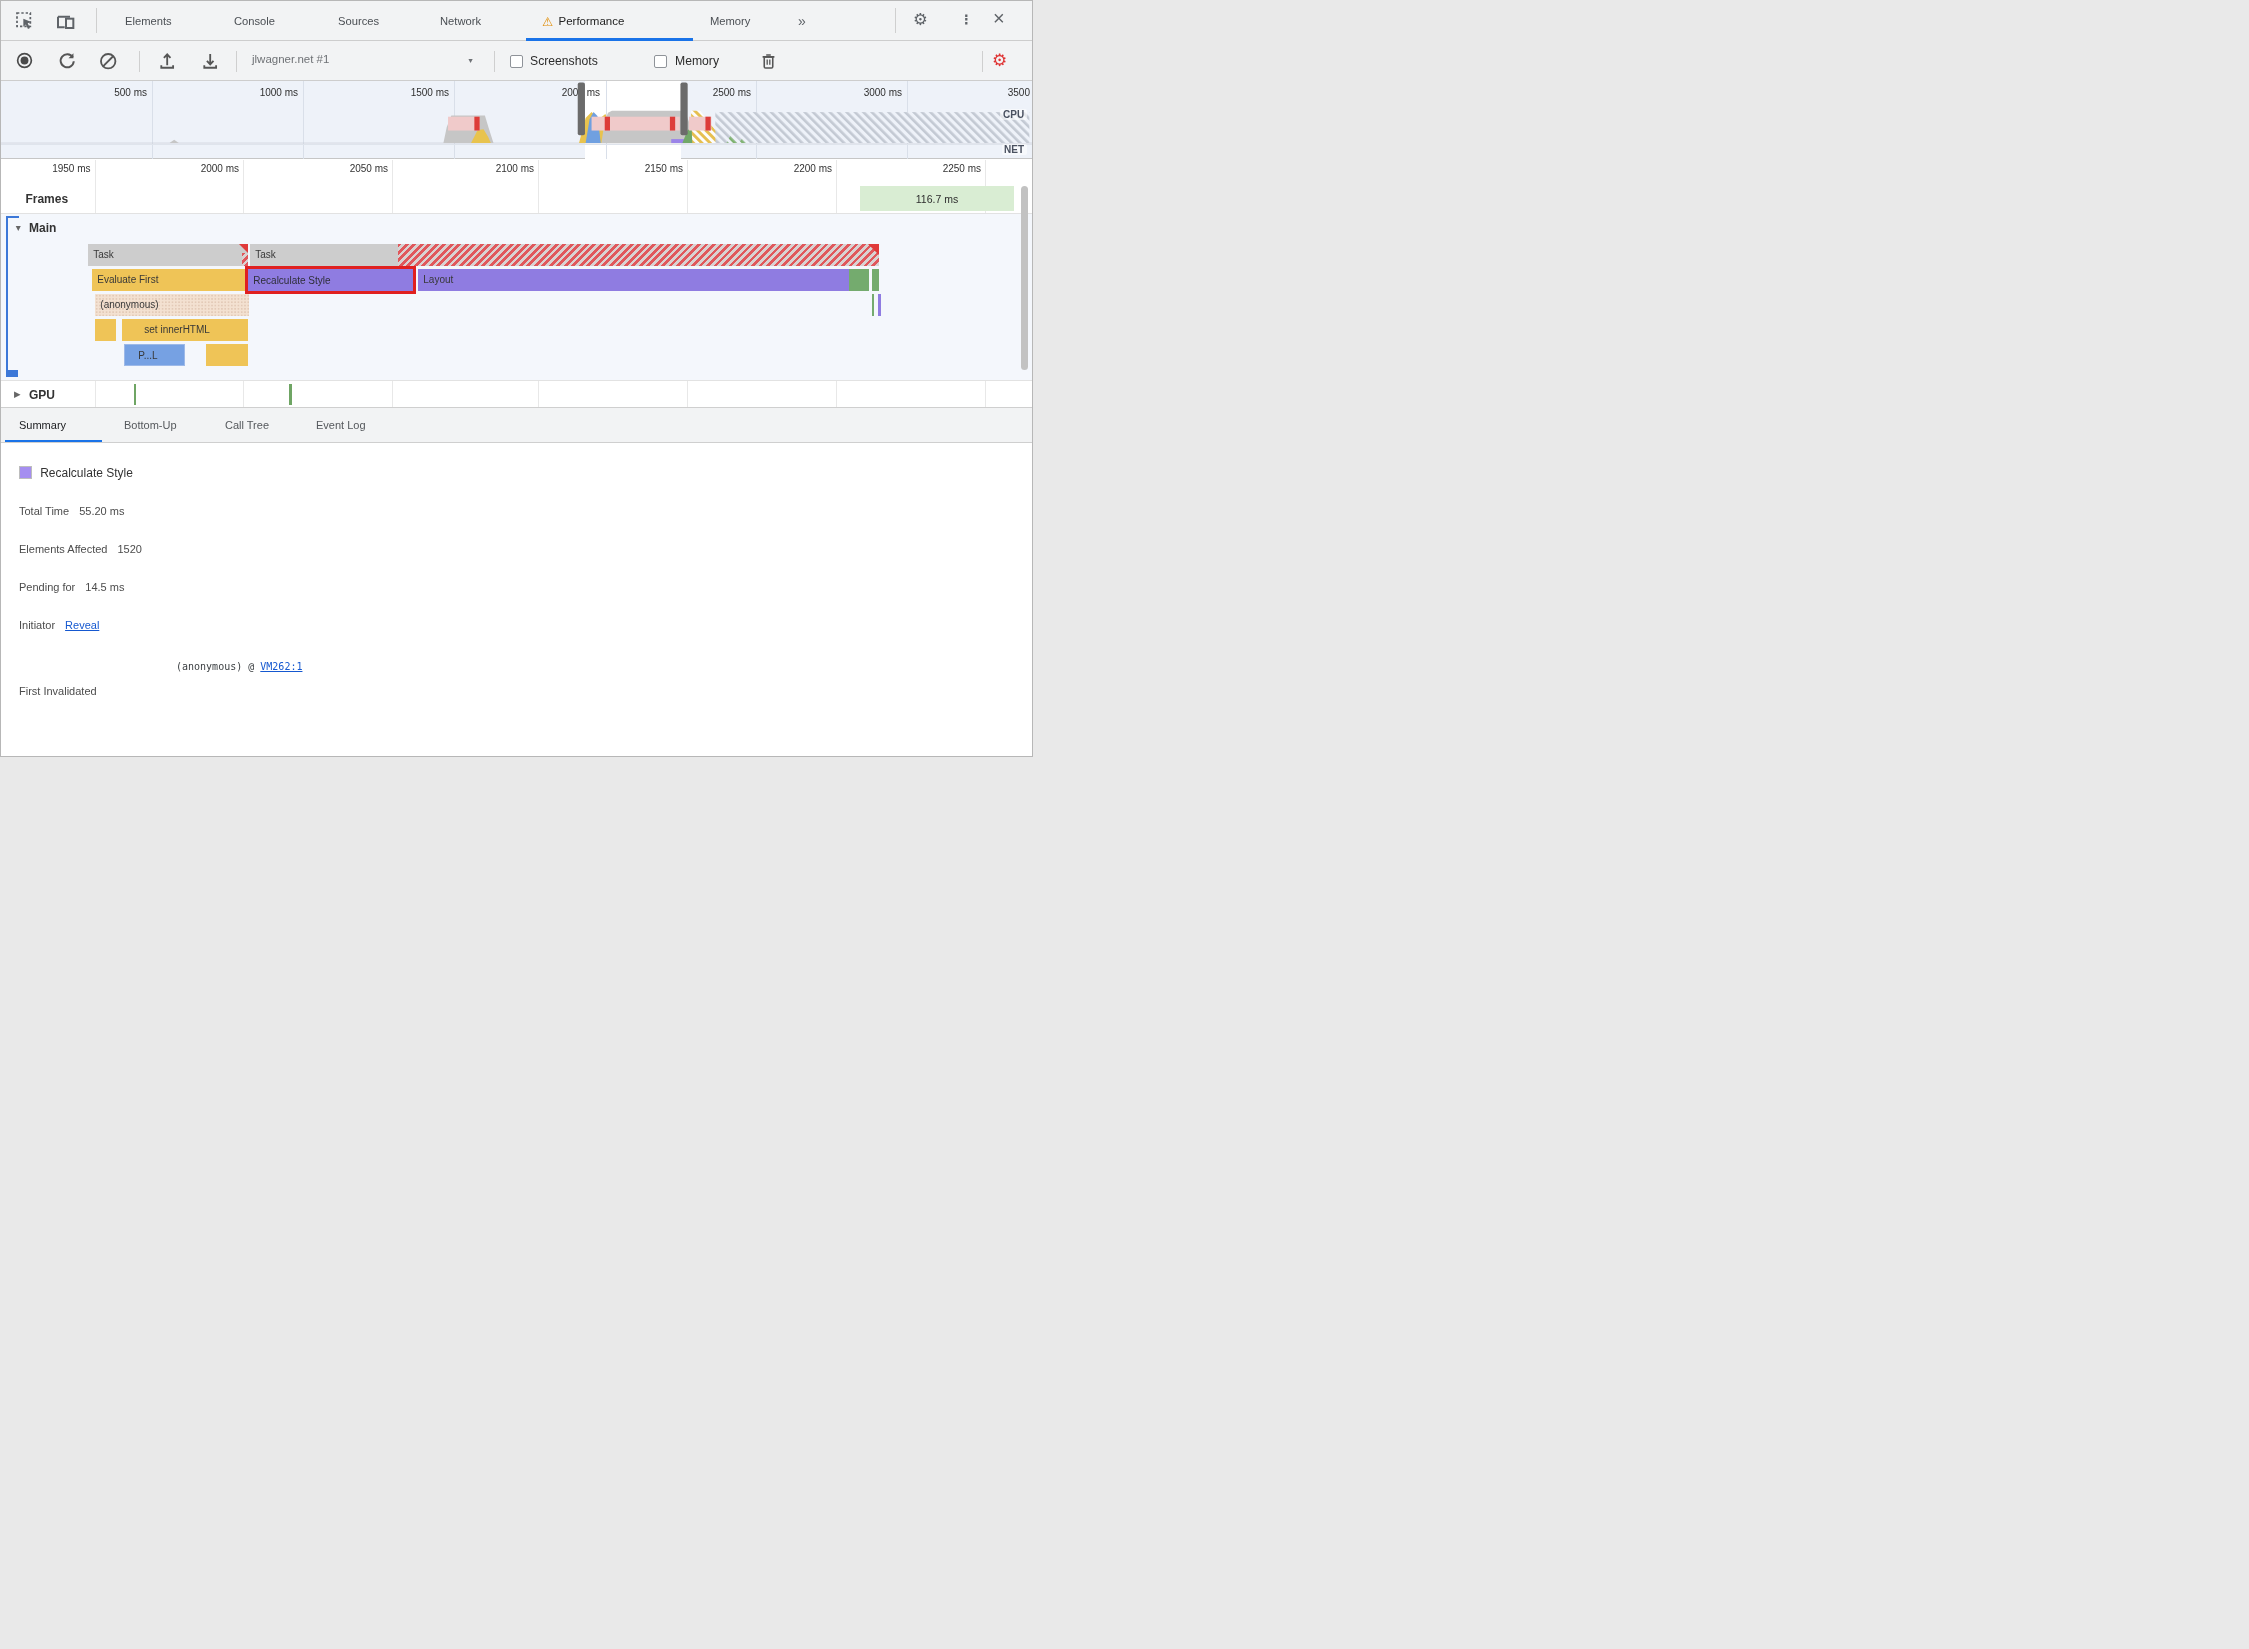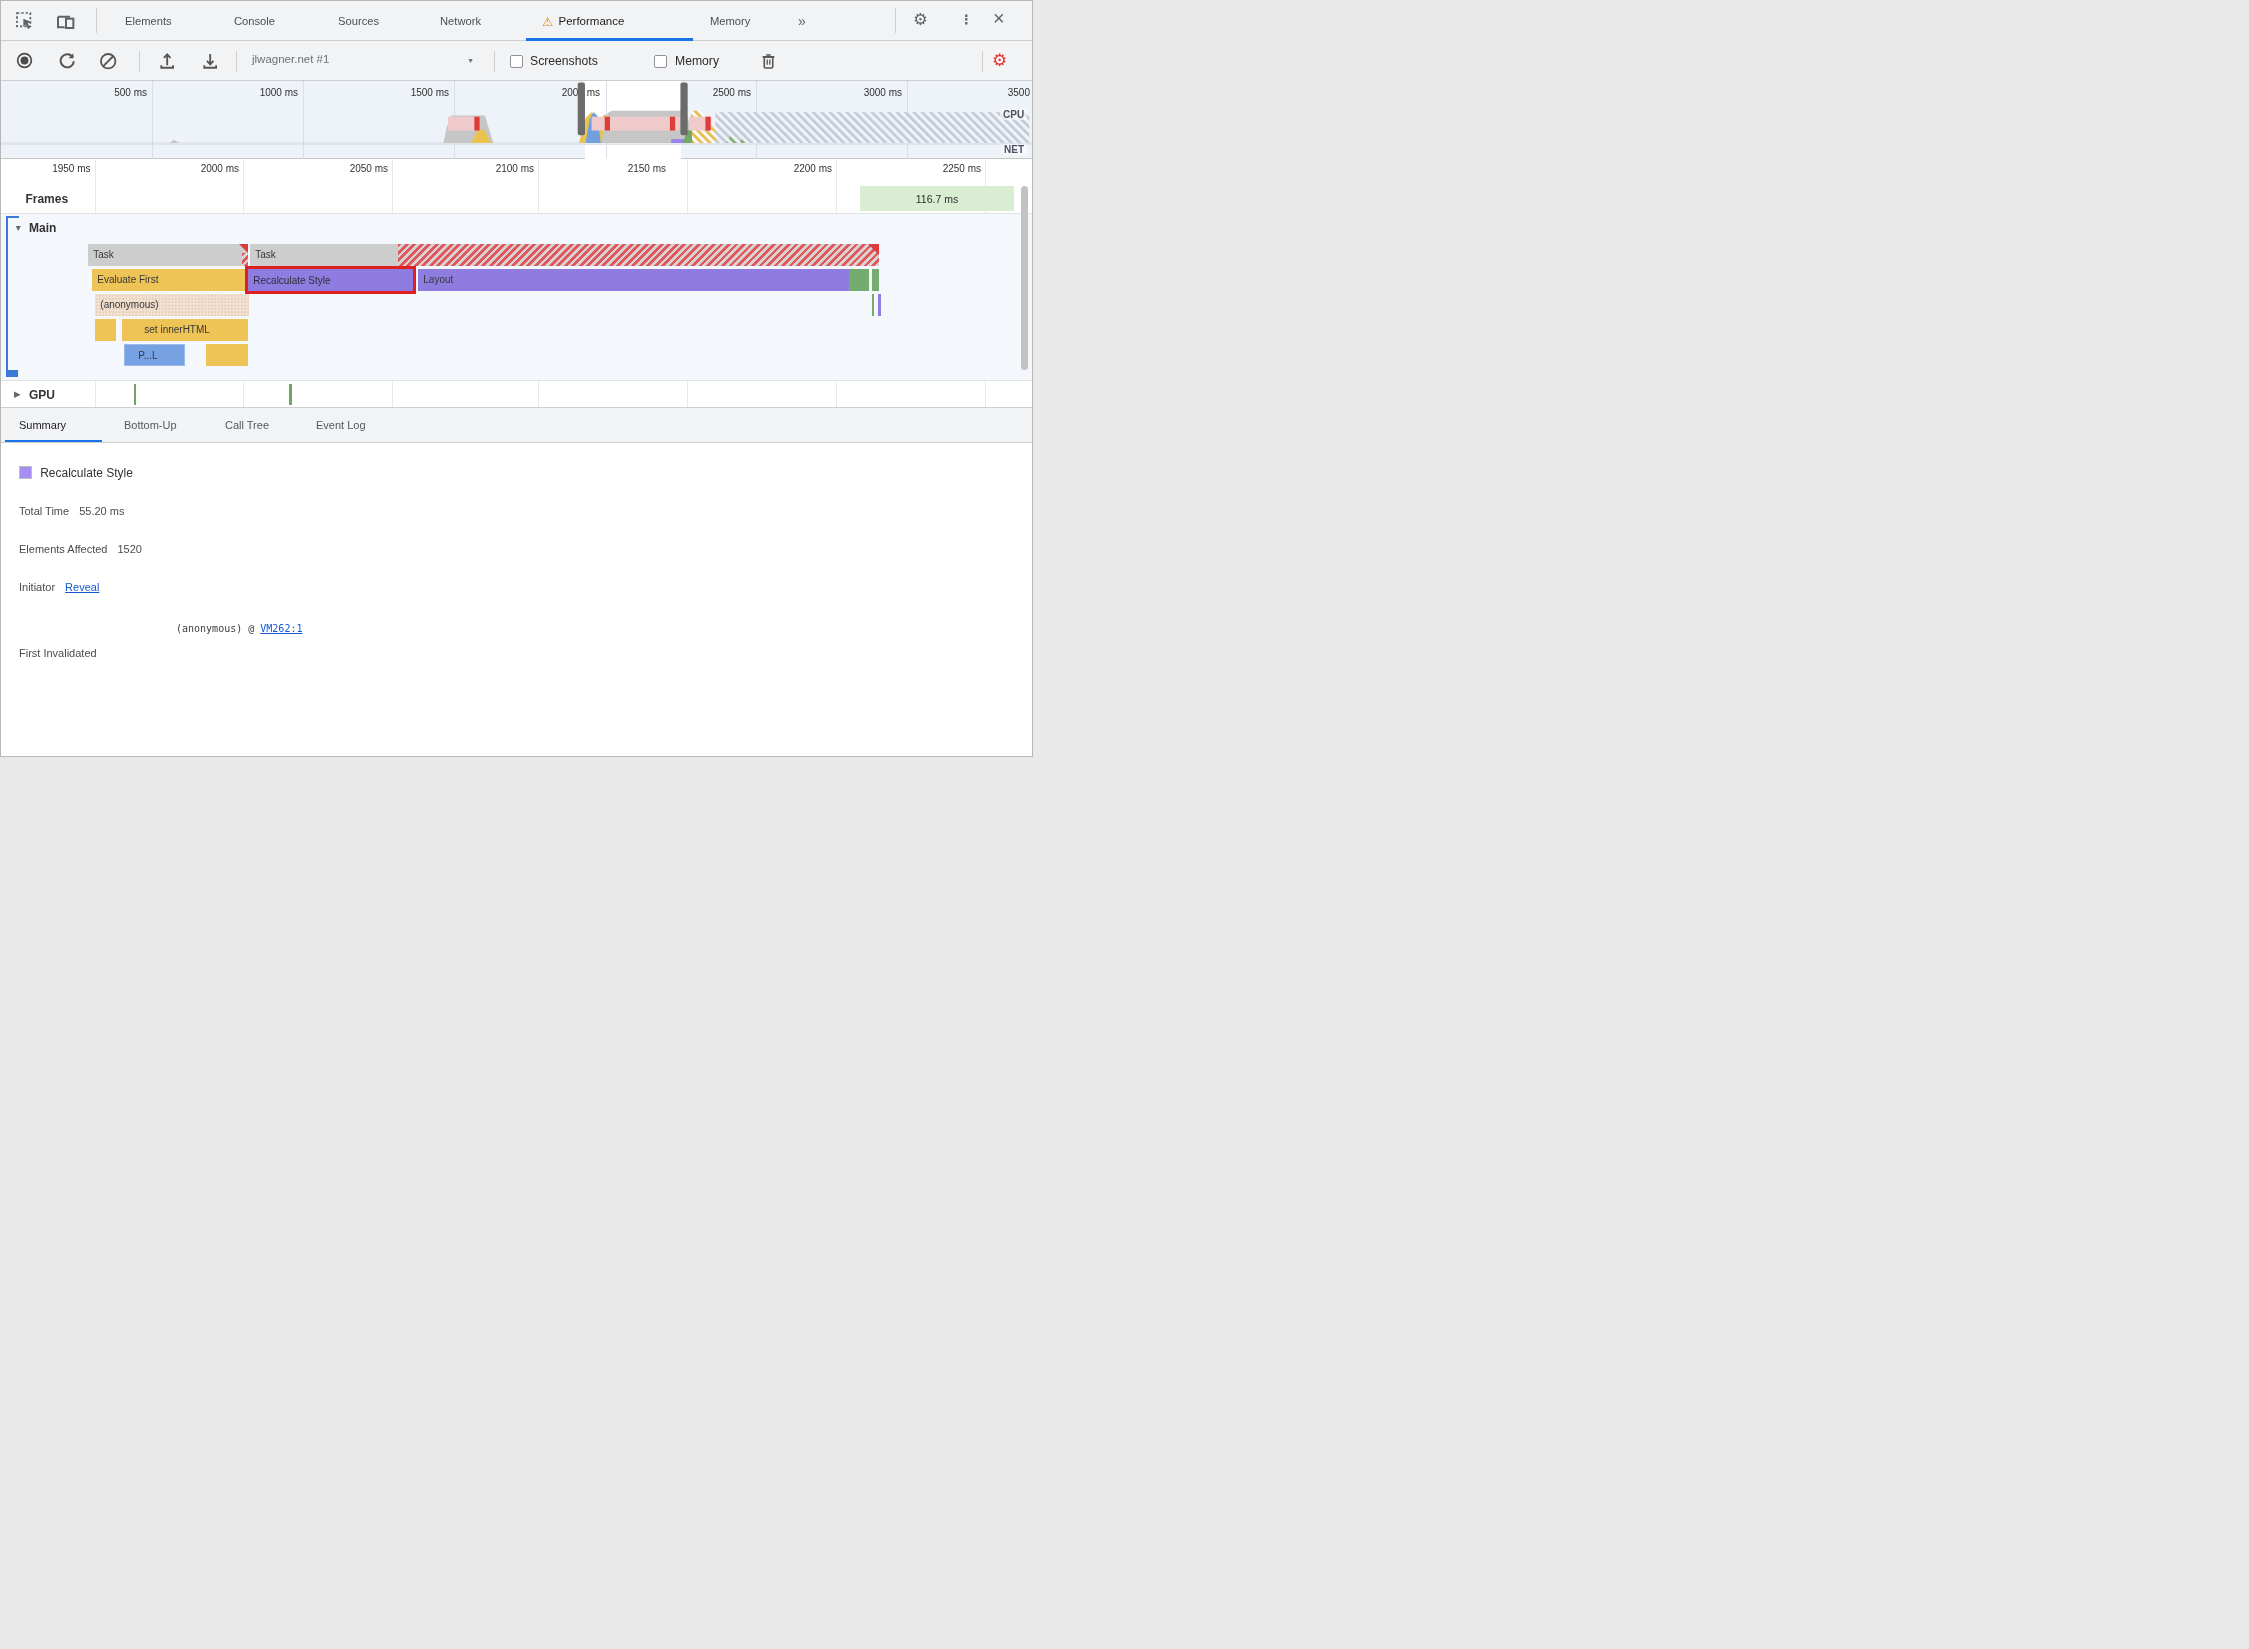--- a/index.html
+++ b/index.html
@@ -217,21 +217,21 @@
     <div class="abs fl-grid" style="left:391px"></div>
     <div class="abs fl-grid" style="left:537px"></div>
     <div class="abs fl-grid" style="left:686px"></div>
     <div class="abs fl-grid" style="left:835px"></div>
     <div class="abs fl-grid" style="left:984px"></div>
 
     <div class="abs fl-label" style="left:10.5px;width:79px">1950 ms</div>
     <div class="abs fl-label" style="left:159px;width:79px">2000 ms</div>
     <div class="abs fl-label" style="left:308px;width:79px">2050 ms</div>
     <div class="abs fl-label" style="left:454px;width:79px">2100 ms</div>
-    <div class="abs fl-label" style="left:586px;width:79px">2150 ms</div>
+    <div class="abs fl-label" style="left:603px;width:79px">2150 ms</div>
     <div class="abs fl-label" style="left:752px;width:79px">2200 ms</div>
     <div class="abs fl-label" style="left:901px;width:79px">2250 ms</div>
 
     <div class="abs section-label" style="left:24.4px;top:32px">Frames</div>
     <div class="abs" style="left:859px;top:26px;width:154px;height:25px;background:#d9edd3;display:flex;align-items:center;justify-content:center;font-size:10.5px;color:#2e2e2e">
         <span>116.7 ms</span>
       </div>
     <div class="abs" style="left:0;top:53px;width:1031px;height:0.7px;background:#e2e2e2"></div>
 
     <div class="abs" style="left:0;top:54px;width:1031px;height:166px;background:#f4f7fc"></div>
@@ -300,20 +300,24 @@
     </div>
     <div class="stat">
       <span>Total Time</span>
         <span class="val">55.20 ms</span>
     </div>
     <div class="stat">
       <span>Elements Affected</span>
         <span class="val">1520</span>
     </div>
     <div class="stat">
+      <span>Pending for</span>
+        <span class="val">14.5 ms</span>
+    </div>
+    <div class="stat">
       <span>Initiator</span>
       <a class="link val">Reveal</a>
     </div>
     <div style="position:relative;margin:24px 0 0 18px;height:40px">
       <div class="abs mono" style="left:157px;top:4px">
         <span>(anonymous) @ </span><a class="link mono">VM262:1</a>
       </div>
       <div class="abs" style="left:0;bottom:0;font-size:11px;color:#4c4c4c">First Invalidated</div>
     </div>
   </div>

